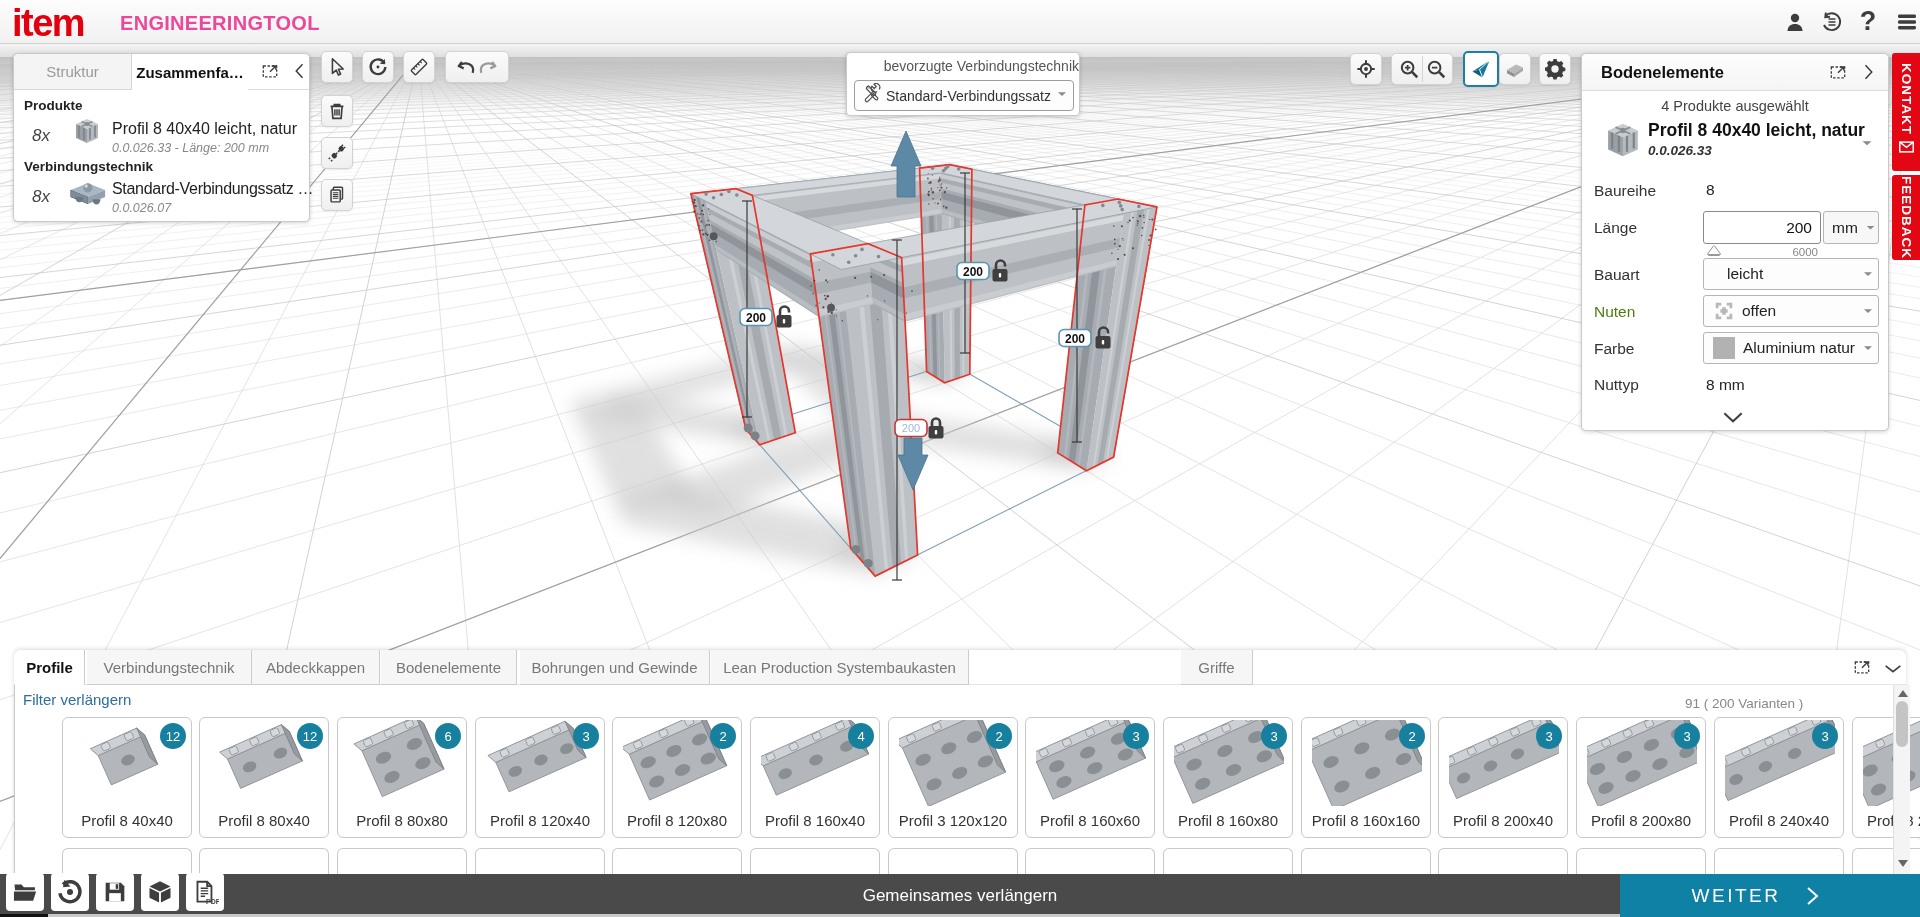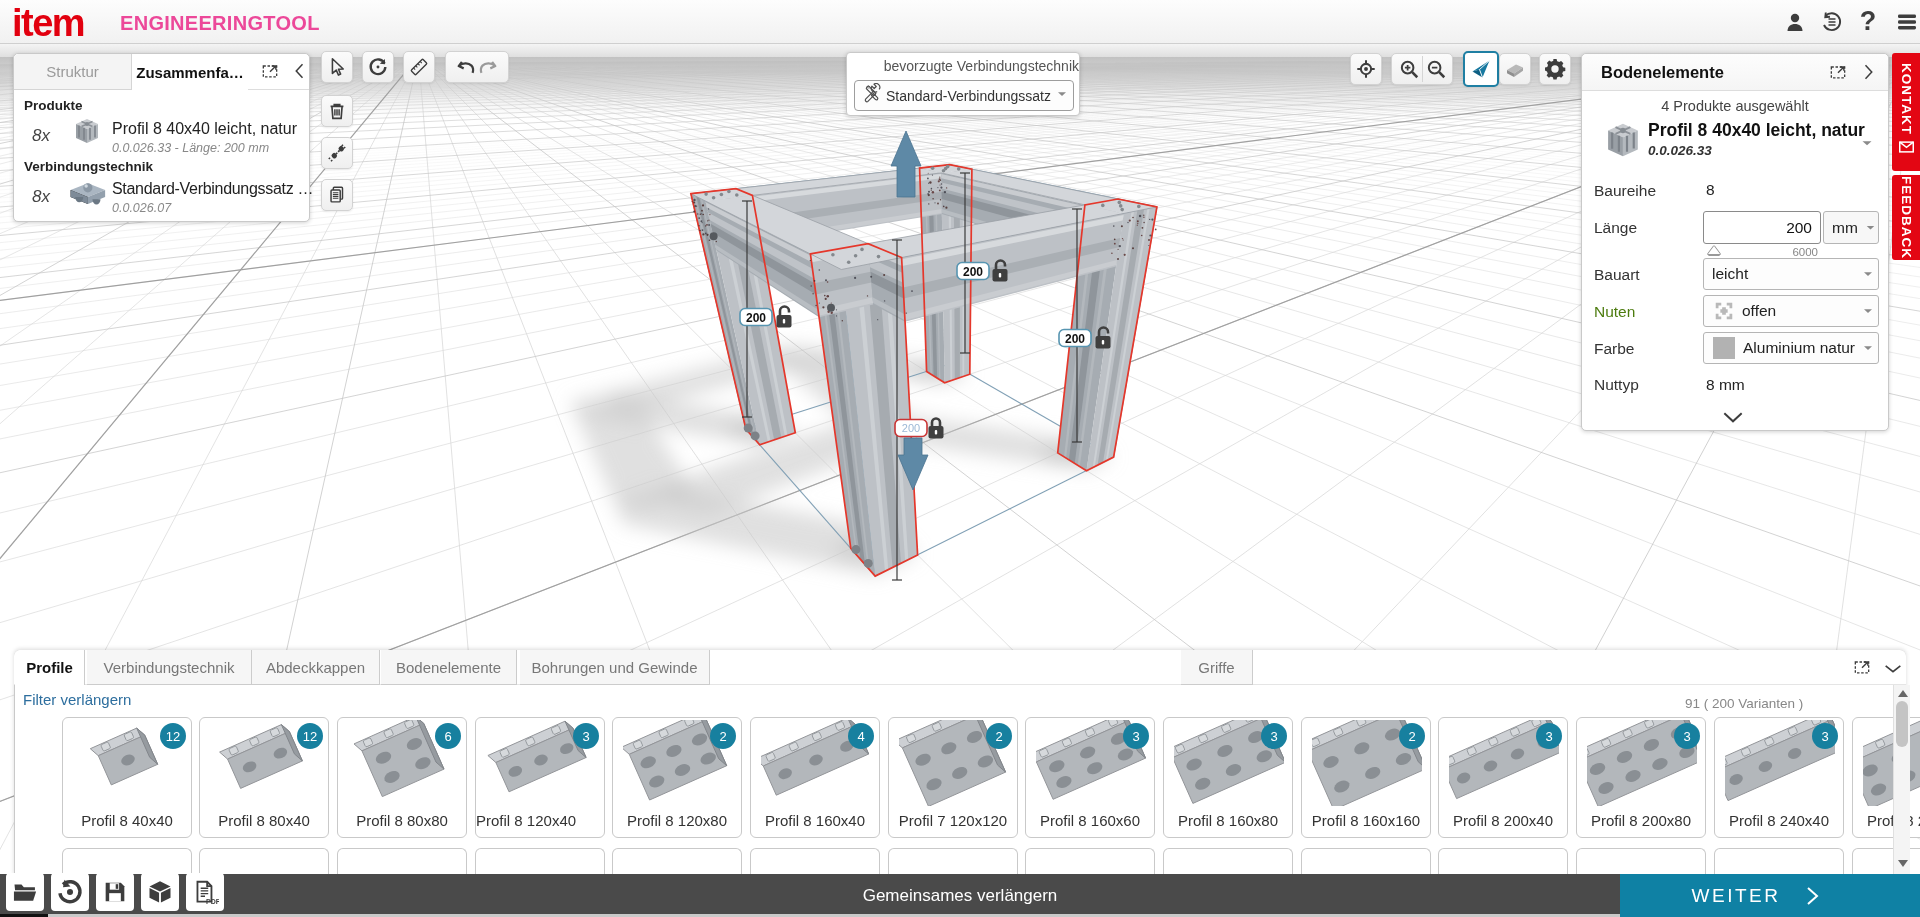--- a/index.html
+++ b/index.html
@@ -787,21 +787,21 @@
 <div style="position:absolute;left:12px;top:128px;font-size:15.5px;color:#333">Baureihe</div>
 <div style="position:absolute;left:124px;top:127px;font-size:15.5px;color:#222">8</div>
 <div style="position:absolute;left:12px;top:165px;font-size:15.5px;color:#333">Länge</div>
 <div style="position:absolute;left:121px;top:157px;width:118px;height:33px;border:1px solid #8a8a8a;border-radius:3px;background:#fff;font-size:15.5px;color:#111;display:flex;align-items:center;justify-content:flex-end;padding-right:8px">200</div>
 <div style="position:absolute;left:241px;top:157px;width:56px;height:33px;border:1px solid #b5b5b5;border-radius:3px;background:#f7f7f7;font-size:15.5px;color:#222;display:flex;align-items:center;padding-left:8px">mm<span style="position:absolute;right:0px;top:8px"><svg viewBox="0 0 24 24" width="15" height="15">
           <path d="M6 9.5 L12 15 L18 9.5 Z" fill="#8a8a8a"></path>
         </svg></span></div>
 <div style="position:absolute;left:126px;top:192px;width:0;height:0;border-left:6px solid transparent;border-right:6px solid transparent;border-bottom:8px solid #fff;filter:drop-shadow(0 -1px 0 #999) drop-shadow(1px 1px 0 #999) drop-shadow(-1px 1px 0 #999)"></div>
 <div style="position:absolute;left:180px;top:192px;width:56px;text-align:right;font-size:11.5px;color:#888">6000</div>
 <div style="position:absolute;left:12px;top:212px;font-size:15.5px;color:#333">Bauart</div>
-<div style="position:absolute;left:121px;top:204px;width:176px;height:32px;border:1px solid #b5b5b5;border-radius:3px;background:#fdfdfd;display:flex;align-items:center;padding-left:8px;font-size:15.5px;color:#222">leicht<span style="position:absolute;right:2px;top:7px"><svg viewBox="0 0 24 24" width="16" height="16">
+<div style="position:absolute;left:121px;top:204px;width:176px;height:32px;border:1px solid #b5b5b5;border-radius:3px;background:#fdfdfd;display:flex;align-items:center;padding-left:23px;font-size:15.5px;color:#222">leicht<span style="position:absolute;right:2px;top:7px"><svg viewBox="0 0 24 24" width="16" height="16">
           <path d="M6 9.5 L12 15 L18 9.5 Z" fill="#8a8a8a"></path>
         </svg></span></div>
 <div style="position:absolute;left:12px;top:249px;font-size:15.5px;color:#4d7c0f">Nuten</div>
 <div style="position:absolute;left:121px;top:241px;width:176px;height:32px;border:1px solid #b5b5b5;border-radius:3px;background:#fdfdfd;display:flex;align-items:center;padding-left:9px;font-size:15.5px;color:#222"><span style="margin-right:7px;margin-top:3px"><svg width="22" height="22" viewBox="0 0 24 24">
           <path d="M3 3 h6 v3 h-3 v3 h-3 z M15 3 h6 v6 h-3 v-3 h-3 z M3 15 h3 v3 h3 v3 h-6 z M18 15 h3 v6 h-6 v-3 h3 z M10 8 h4 v2 h2 v4 h-2 v2 h-4 v-2 h-2 v-4 h2 z" fill="#b9b9b9"></path>
         </svg></span> offen<span style="position:absolute;right:2px;top:7px"><svg viewBox="0 0 24 24" width="16" height="16">
           <path d="M6 9.5 L12 15 L18 9.5 Z" fill="#8a8a8a"></path>
         </svg></span></div>
 <div style="position:absolute;left:12px;top:286px;font-size:15.5px;color:#333">Farbe</div>
 <div style="position:absolute;left:121px;top:278px;width:176px;height:32px;border:1px solid #b5b5b5;border-radius:3px;background:#fdfdfd;display:flex;align-items:center;padding-left:9px;font-size:15.5px;color:#222"><span style="width:22px;height:22px;background:#b2b2b2;display:inline-block;margin-right:8px"></span> Aluminium natur<span style="position:absolute;right:2px;top:7px"><svg viewBox="0 0 24 24" width="16" height="16">
@@ -823,20 +823,21 @@
 <div style="position:absolute;left:1892px;top:175px;width:28px;height:85px;background:#e30613;border-radius:3px 0 0 3px;display:flex;align-items:center;justify-content:center;z-index:60">
 <div style="writing-mode:vertical-rl;color:#fff;font-size:13.5px;font-weight:bold;letter-spacing:1px">FEEDBACK</div>
 </div>
 <div style="position:absolute;left:14px;top:650px;width:1892px;height:226px;background:#fff;border:1px solid #c9c9c9;border-bottom:none;border-radius:6px 6px 0 0;box-shadow:0 -1px 4px rgba(0,0,0,0.15);z-index:40;overflow:hidden"></div>
 <div style="position:absolute;left:14px;top:650px;width:1892px;height:35px;z-index:41;border-bottom:1px solid #e5e5e5;border-radius:6px 6px 0 0;background:#fff">
     <div style="position:absolute;left:1px;top:0px;width:70px;height:35px;background:#fff;border-right:1px solid #ccc;border-radius:6px 0 0 0;display:flex;align-items:center;justify-content:center;font-size:15px;font-weight:bold;color:#111">Profile</div>
     <div style="position:absolute;left:73px;top:0px;width:165px;height:35px;background:#f6f6f6;border-right:1px solid #ccc;border-bottom:1px solid #ccc;display:flex;align-items:center;justify-content:center;font-size:15px;color:#777">Verbindungstechnik</div>
     <div style="position:absolute;left:238px;top:0px;width:128px;height:35px;background:#f6f6f6;border-right:1px solid #ccc;border-bottom:1px solid #ccc;display:flex;align-items:center;justify-content:center;font-size:15px;color:#777">Abdeckkappen</div>
     <div style="position:absolute;left:367px;top:0px;width:136px;height:35px;background:#f6f6f6;border-right:1px solid #ccc;border-bottom:1px solid #ccc;display:flex;align-items:center;justify-content:center;font-size:15px;color:#777">Bodenelemente</div>
     <div style="position:absolute;left:506px;top:0px;width:190px;height:35px;background:#f6f6f6;border-right:1px solid #ccc;border-bottom:1px solid #ccc;display:flex;align-items:center;justify-content:center;font-size:15px;color:#777">Bohrungen und Gewinde</div>
+    <div style="position:absolute;left:697px;top:0px;width:258px;height:35px;background:#f6f6f6;border-right:1px solid #ccc;border-bottom:1px solid #ccc;display:flex;align-items:center;justify-content:center;font-size:15px;color:#777">Lean Production Systembaukasten</div>
     <div style="position:absolute;left:1167px;top:0px;width:72px;height:35px;background:#f6f6f6;border-right:1px solid #ccc;border-bottom:1px solid #ccc;display:flex;align-items:center;justify-content:center;font-size:15px;color:#777">Griffe</div>
     <div style="position:absolute;left:1838px;top:7px"><svg width="20" height="20" viewBox="0 0 24 24">
         <rect x="4" y="6" width="16" height="13" fill="none" stroke="#3d3d3d" stroke-width="1.6" stroke-dasharray="3 2"></rect>
         <path d="M12 13 L19 6 M14.5 6 h4.5 v4.5" fill="none" stroke="#3d3d3d" stroke-width="1.7"></path>
       </svg></div>
     <div style="position:absolute;left:1868px;top:8px"><svg width="22" height="22" viewBox="0 0 24 24">
         <path d="M4 8.5 L12 15 L20 8.5" fill="none" stroke="#3d3d3d" stroke-width="1.8"></path>
       </svg></div>
   </div>
 <div style="position:absolute;left:23px;top:691px;font-size:15px;color:#2d6e9e;z-index:41">Filter verlängern</div>
@@ -892,21 +893,21 @@
         <polygon points="9.9,42.5 87.0,8.2 100.1,37.5 23.0,71.8" fill="#b3b7bb" stroke="#939599" stroke-width="1"></polygon>
         <polygon points="87.0,8.2 79.0,1.2 92.1,30.5 100.1,37.5" fill="#969ba0" stroke="#82868b" stroke-width="1" transform="translate(0,0)"></polygon>
         <rect x="14.8" y="29.3" width="8" height="7" rx="1.5" fill="#d6d9dc" stroke="#8e9296" stroke-width="0.8" transform="rotate(-24 18.8 33.3)"></rect>
         <rect x="40.5" y="17.9" width="8" height="7" rx="1.5" fill="#d6d9dc" stroke="#8e9296" stroke-width="0.8" transform="rotate(-24 44.5 21.9)"></rect>
         <rect x="66.2" y="6.4" width="8" height="7" rx="1.5" fill="#d6d9dc" stroke="#8e9296" stroke-width="0.8" transform="rotate(-24 70.2 10.4)"></rect>
         <ellipse cx="29.3" cy="51.4" rx="7.0" ry="5.1" fill="#8a8f94" transform="rotate(-24 29.3 51.4)"></ellipse>
         <ellipse cx="55.0" cy="40.0" rx="7.0" ry="5.1" fill="#8a8f94" transform="rotate(-24 55.0 40.0)"></ellipse>
         <ellipse cx="80.7" cy="28.6" rx="7.0" ry="5.1" fill="#8a8f94" transform="rotate(-24 80.7 28.6)"></ellipse>
       </svg></div>
 <div style="position:absolute;right:5px;top:5px;width:26px;height:26px;border-radius:50%;background:#17809f;color:#fff;font-size:13px;display:flex;align-items:center;justify-content:center">3</div>
-<div style="position:absolute;left:0;bottom:8px;width:100%;text-align:left;font-size:15px;color:#333">Profil 8 120x40</div>
+<div style="position:absolute;left:0;bottom:8px;width:100%;text-align:center;font-size:15px;color:#333">Profil 8 120x40</div>
 </div>
 <div style="position:absolute;left:475px;top:848px;width:130px;height:28px;background:#fff;border:1px solid #c9c9c9;border-bottom:none;border-radius:6px 6px 0 0;z-index:41"></div>
 <div style="position:absolute;left:612px;top:717px;width:130px;height:121px;background:#fff;border:1px solid #c9c9c9;border-radius:6px;z-index:41">
 <div style="position:absolute;left:10px;top:2px"><svg width="110" height="86" viewBox="0 0 110 86">
         <polygon points="-1.7,27.3 75.4,-7.0 83.4,-0.0 6.3,34.3" fill="#cdd0d4" stroke="#939599" stroke-width="1"></polygon>
         <polygon points="6.3,34.3 83.4,-0.0 103.7,45.7 26.6,80.0" fill="#b3b7bb" stroke="#939599" stroke-width="1"></polygon>
         <polygon points="83.4,-0.0 75.4,-7.0 95.7,38.7 103.7,45.7" fill="#969ba0" stroke="#82868b" stroke-width="1" transform="translate(0,0)"></polygon>
         <rect x="11.1" y="21.1" width="8" height="7" rx="1.5" fill="#d6d9dc" stroke="#8e9296" stroke-width="0.8" transform="rotate(-24 15.1 25.1)"></rect>
         <rect x="36.8" y="9.7" width="8" height="7" rx="1.5" fill="#d6d9dc" stroke="#8e9296" stroke-width="0.8" transform="rotate(-24 40.8 13.7)"></rect>
         <rect x="62.5" y="-1.8" width="8" height="7" rx="1.5" fill="#d6d9dc" stroke="#8e9296" stroke-width="0.8" transform="rotate(-24 66.5 2.2)"></rect>
@@ -947,21 +948,21 @@
         <rect x="34.0" y="3.3" width="8" height="7" rx="1.5" fill="#d6d9dc" stroke="#8e9296" stroke-width="0.8" transform="rotate(-24 38.0 7.3)"></rect>
         <rect x="59.7" y="-8.2" width="8" height="7" rx="1.5" fill="#d6d9dc" stroke="#8e9296" stroke-width="0.8" transform="rotate(-24 63.7 -4.2)"></rect>
         <ellipse cx="24.1" cy="39.7" rx="8.0" ry="5.5" fill="#8a8f94" transform="rotate(-24 24.1 39.7)"></ellipse>
         <ellipse cx="49.8" cy="28.3" rx="8.0" ry="5.5" fill="#8a8f94" transform="rotate(-24 49.8 28.3)"></ellipse>
         <ellipse cx="75.5" cy="16.9" rx="8.0" ry="5.5" fill="#8a8f94" transform="rotate(-24 75.5 16.9)"></ellipse>
         <ellipse cx="35.0" cy="64.3" rx="8.0" ry="5.5" fill="#8a8f94" transform="rotate(-24 35.0 64.3)"></ellipse>
         <ellipse cx="60.7" cy="52.9" rx="8.0" ry="5.5" fill="#8a8f94" transform="rotate(-24 60.7 52.9)"></ellipse>
         <ellipse cx="86.4" cy="41.4" rx="8.0" ry="5.5" fill="#8a8f94" transform="rotate(-24 86.4 41.4)"></ellipse>
       </svg></div>
 <div style="position:absolute;right:5px;top:5px;width:26px;height:26px;border-radius:50%;background:#17809f;color:#fff;font-size:13px;display:flex;align-items:center;justify-content:center">2</div>
-<div style="position:absolute;left:0;bottom:8px;width:100%;text-align:center;font-size:15px;color:#333">Profil 7 120x120</div>
+<div style="position:absolute;left:0;bottom:8px;width:100%;text-align:center;font-size:15px;color:#333">Profil 3 120x120</div>
 </div>
 <div style="position:absolute;left:888px;top:848px;width:130px;height:28px;background:#fff;border:1px solid #c9c9c9;border-bottom:none;border-radius:6px 6px 0 0;z-index:41"></div>
 <div style="position:absolute;left:1025px;top:717px;width:130px;height:121px;background:#fff;border:1px solid #c9c9c9;border-radius:6px;z-index:41">
 <div style="position:absolute;left:10px;top:2px"><svg width="110" height="86" viewBox="0 0 110 86">
         <polygon points="-7.6,34.9 84.9,-6.3 92.9,0.7 0.4,41.9" fill="#cdd0d4" stroke="#939599" stroke-width="1"></polygon>
         <polygon points="0.4,41.9 92.9,0.7 109.6,38.1 17.1,79.3" fill="#b3b7bb" stroke="#939599" stroke-width="1"></polygon>
         <polygon points="92.9,0.7 84.9,-6.3 101.6,31.1 109.6,38.1" fill="#969ba0" stroke="#82868b" stroke-width="1" transform="translate(0,0)"></polygon>
         <rect x="4.0" y="29.2" width="8" height="7" rx="1.5" fill="#d6d9dc" stroke="#8e9296" stroke-width="0.8" transform="rotate(-24 8.0 33.2)"></rect>
         <rect x="27.1" y="18.9" width="8" height="7" rx="1.5" fill="#d6d9dc" stroke="#8e9296" stroke-width="0.8" transform="rotate(-24 31.1 22.9)"></rect>
         <rect x="50.2" y="8.6" width="8" height="7" rx="1.5" fill="#d6d9dc" stroke="#8e9296" stroke-width="0.8" transform="rotate(-24 54.2 12.6)"></rect>

